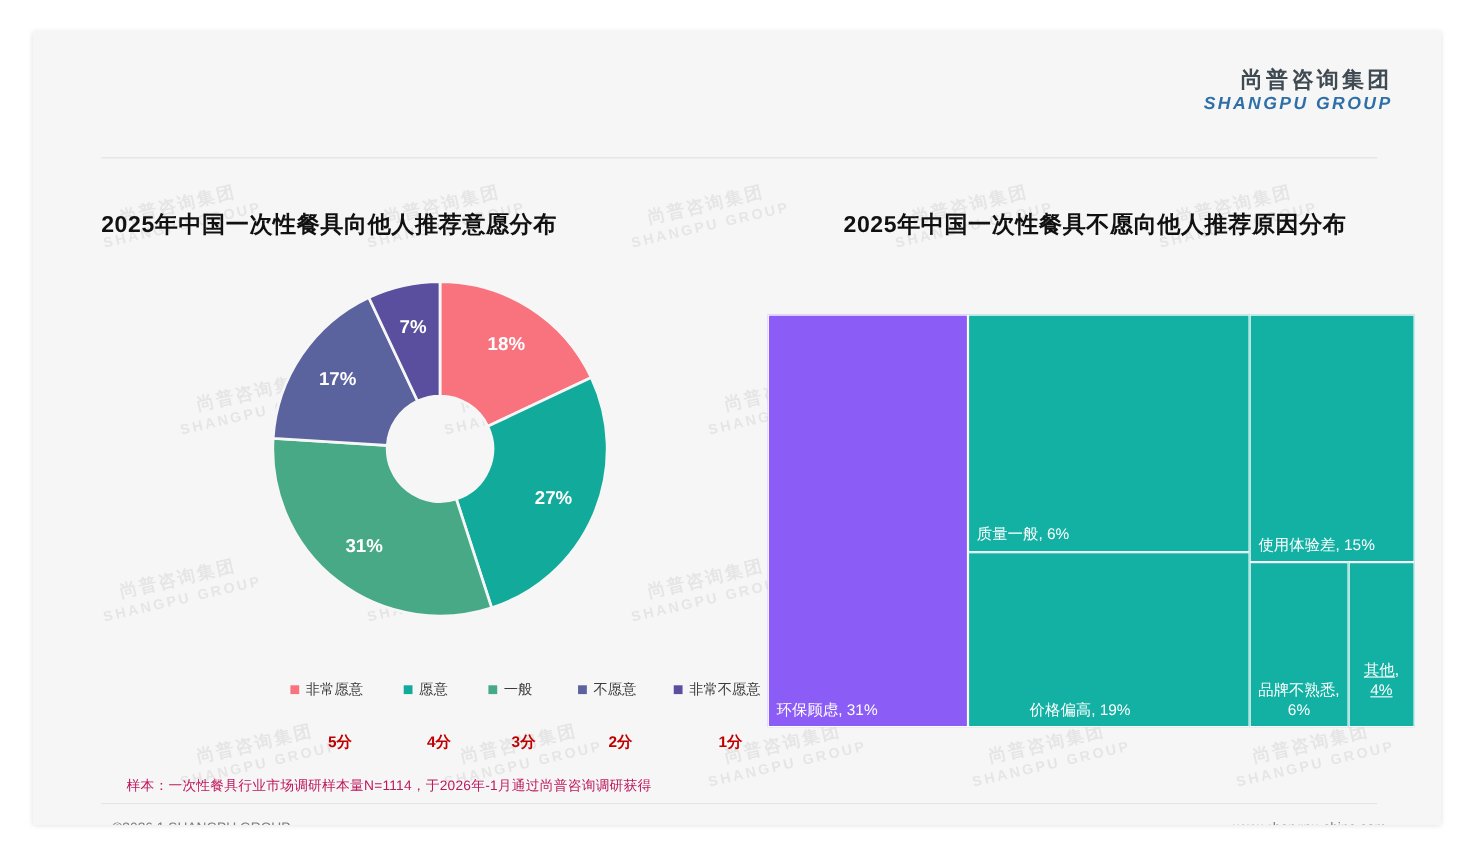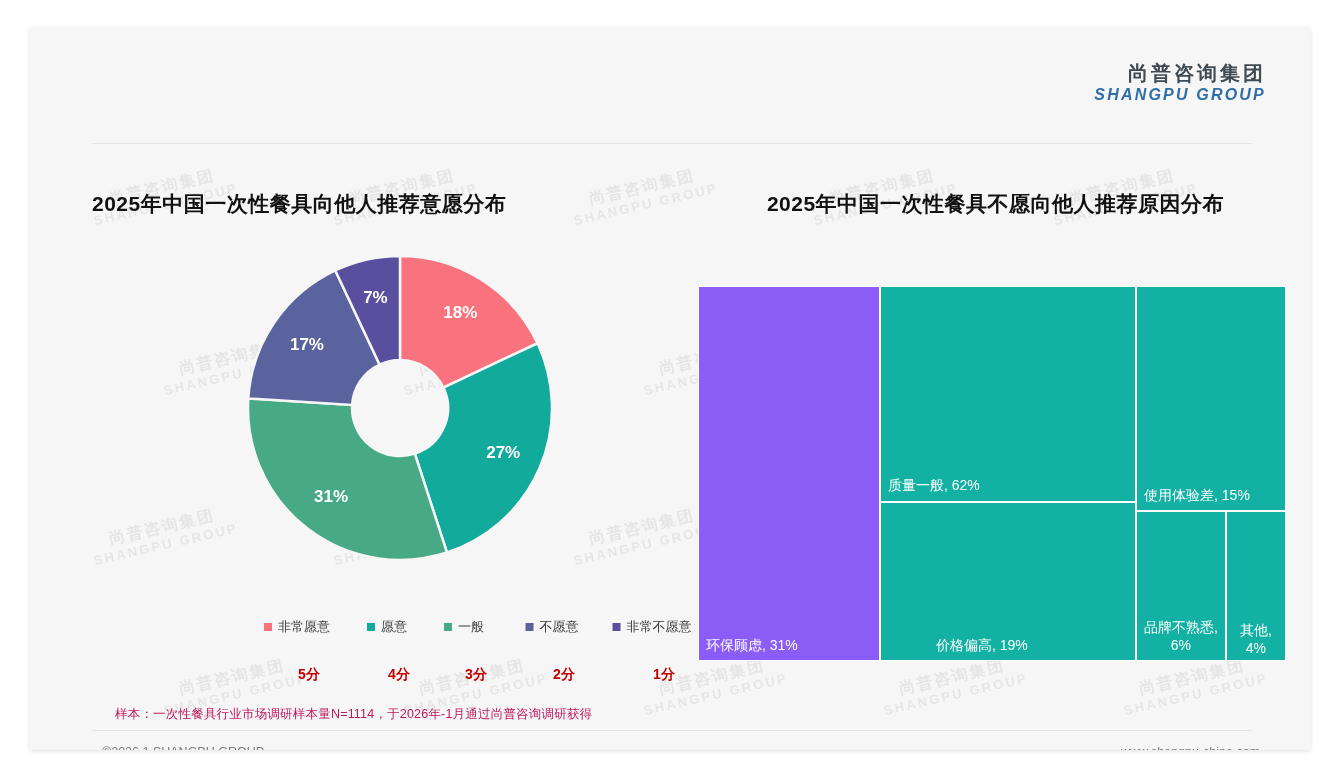--- a/index.html
+++ b/index.html
@@ -236,33 +236,33 @@
         </div>
     </div>
 
     <div class="panel" id="panel-right">
       <div class="panel-title">2025年中国一次性餐具不愿向他人推荐原因分布</div>
       <div class="tm" id="treemap">
           <div class="tm-cell" style="left: 0px; top: 0px; width: 181.986px; height: 375px; background: #8b5cf6;">
             <div class="tm-lbl" style="left: 7px; bottom: 6px;">环保顾虑, 31%</div>
           </div>
           <div class="tm-cell" style="left: 181.986px; top: 0px; width: 256.074px; height: 215.625px; background: rgb(18, 177, 163);">
-            <div class="tm-lbl" style="left: 7px; bottom: 6px;">质量一般, 62%</div>
+            <div class="tm-lbl" style="left: 7px; bottom: 6px;">质量一般, 6%</div>
           </div>
           <div class="tm-cell" style="left: 181.986px; top: 215.625px; width: 256.074px; height: 159.375px; background: rgb(18, 177, 163);">
             <div class="tm-lbl" style="left: 7px; bottom: 6px; margin-left: 48px;">价格偏高, 19%</div>
           </div>
           <div class="tm-cell" style="left: 438.06px; top: 0px; width: 149.94px; height: 225px; background: rgb(18, 177, 163);">
             <div class="tm-lbl" style="left: 7px; bottom: 6px;">使用体验差, 15%</div>
           </div>
           <div class="tm-cell" style="left: 438.06px; top: 225px; width: 89.67px; height: 150px; background: rgb(18, 177, 163);">
             <div class="tm-lbl wrap" style="left: 4px; right: 4px; bottom: 6px; width: auto;">品牌不熟悉, 6%</div>
           </div>
           <div class="tm-cell" style="left: 527.73px; top: 225px; width: 60.27px; height: 150px; background: rgb(18, 177, 163);">
-            <div class="tm-lbl wrap" style="left: 4px; right: 4px; bottom: 3px; width: auto;">其他, 4%</div>
+            <div class="tm-lbl wrap" style="left: 4px; right: 4px; bottom: 24px; width: auto; text-decoration: underline;">其他, 4%</div>
           </div>
         </div>
     </div>
 
     <div class="note">样本：一次性餐具行业市场调研样本量N=1114，于2026年-1月通过尚普咨询调研获得</div>
     <div class="foot-rule"></div>
     <div class="foot foot-left">©2026.1 SHANGPU GROUP</div>
     <div class="foot foot-right">www.shangpu-china.com</div>
 
   </div>

